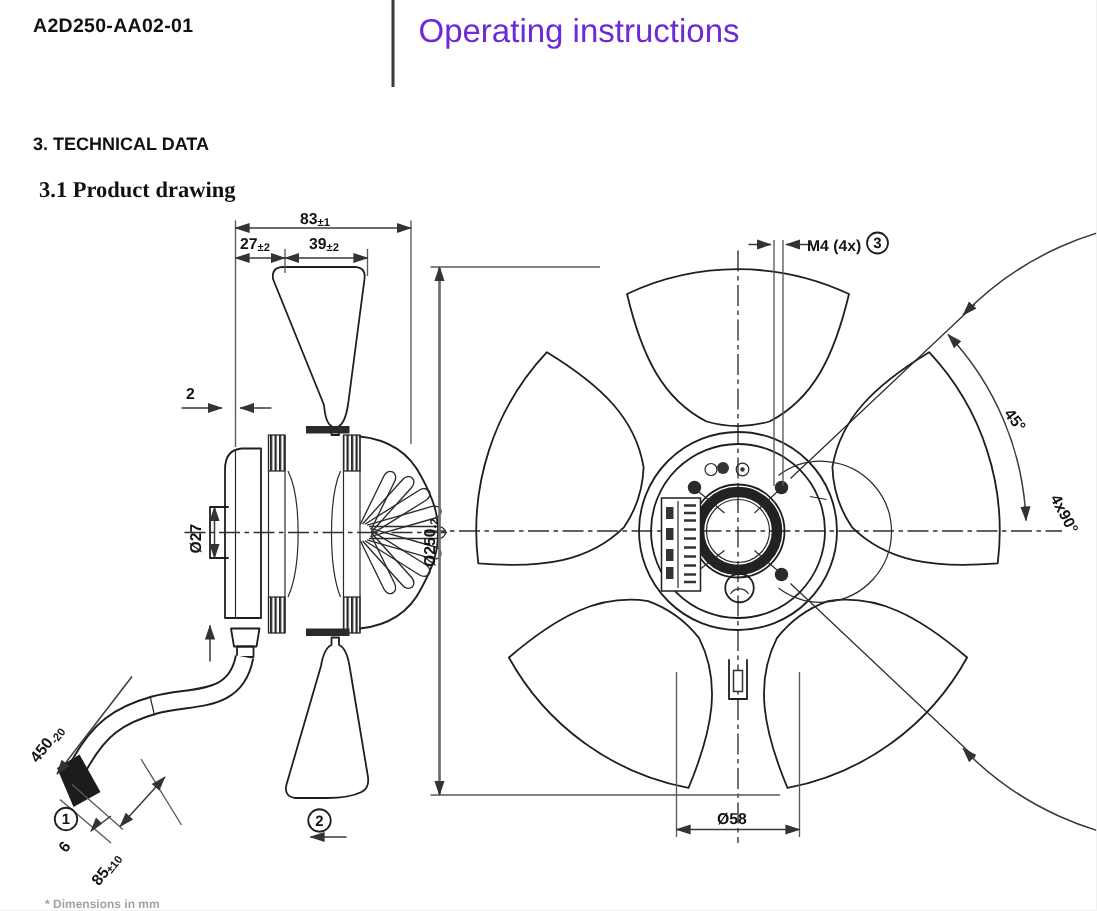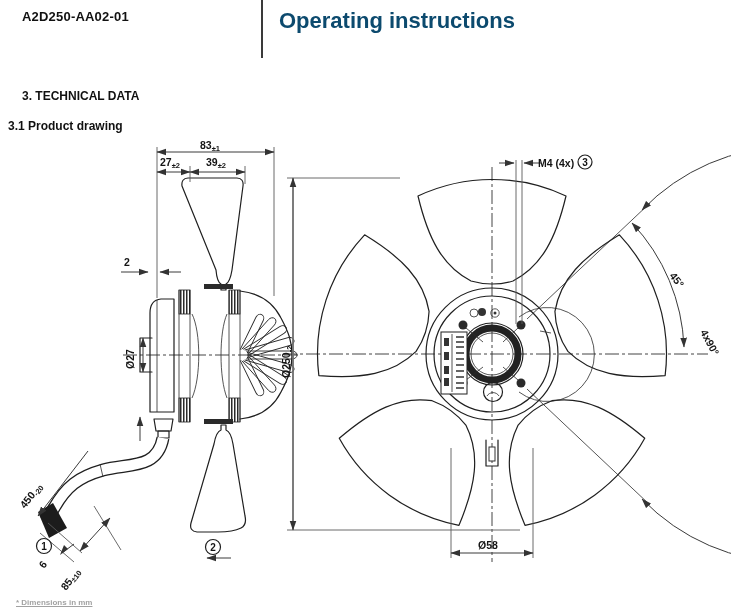--- a/index.html
+++ b/index.html
@@ -2,24 +2,24 @@
 <html><head>
 <meta charset="utf-8">
 <style>
   html,body{margin:0;padding:0;background:#e8e8e8;}
   .page{
     width:731px;height:607px;position:relative;background:#ffffff;overflow:hidden;
     font-family:"Liberation Sans","DejaVu Sans",sans-serif;color:#111;
   }
   .part-number{position:absolute;left:22px;top:9px;font-size:13px;font-weight:bold;letter-spacing:.2px;}
   .header-divider{position:absolute;left:261px;top:0;width:2px;height:58px;background:#3a3a3a;}
-  .doc-title{position:absolute;left:279px;top:8px;font-size:22px;font-weight:700;color:#0c4a6e;}
+  .doc-title{position:absolute;left:279px;top:8px;font-size:22px;font-weight:400;color:#6d28d9;}
   .section-heading{position:absolute;left:22px;top:89px;font-size:12px;font-weight:bold;}
-  .sub-heading{position:absolute;left:8px;top:119px;font-size:12px;font-weight:bold;}
-  .footnote{position:absolute;left:16px;top:598px;font-size:8px;font-weight:bold;color:#555;opacity:.55;text-decoration:underline;}
+  .sub-heading{position:absolute;left:26px;top:119px;font-size:15px;font-weight:bold;font-family:Liberation Serif, serif;}
+  .footnote{position:absolute;left:30px;top:598px;font-size:8px;font-weight:bold;color:#555;opacity:.55;}
   svg.drawing{position:absolute;left:0;top:0;}
   svg .obj{stroke:#1f1f1f;stroke-width:1.2;fill:none;stroke-linecap:round;stroke-linejoin:round;}
   svg .objthin{stroke:#2a2a2a;stroke-width:.8;fill:none;}
   svg .dimline{stroke:#3a3a3a;stroke-width:1;fill:none;}
   svg .dimgray{stroke:#6e6e6e;stroke-width:1.8;fill:none;}
   svg .extline{stroke:#5a5a5a;stroke-width:.9;fill:none;}
   svg .cl{stroke:#2f2f2f;stroke-width:.9;fill:none;stroke-dasharray:14 3 3 3;}
   svg text.dim{font-family:"Liberation Sans","DejaVu Sans",sans-serif;font-size:10.5px;font-weight:bold;fill:#141414;}
   svg text.dim .tol{font-size:7.5px;}
   svg text.badge{font-family:"Liberation Sans","DejaVu Sans",sans-serif;font-size:10px;font-weight:bold;fill:#141414;text-anchor:middle;}

